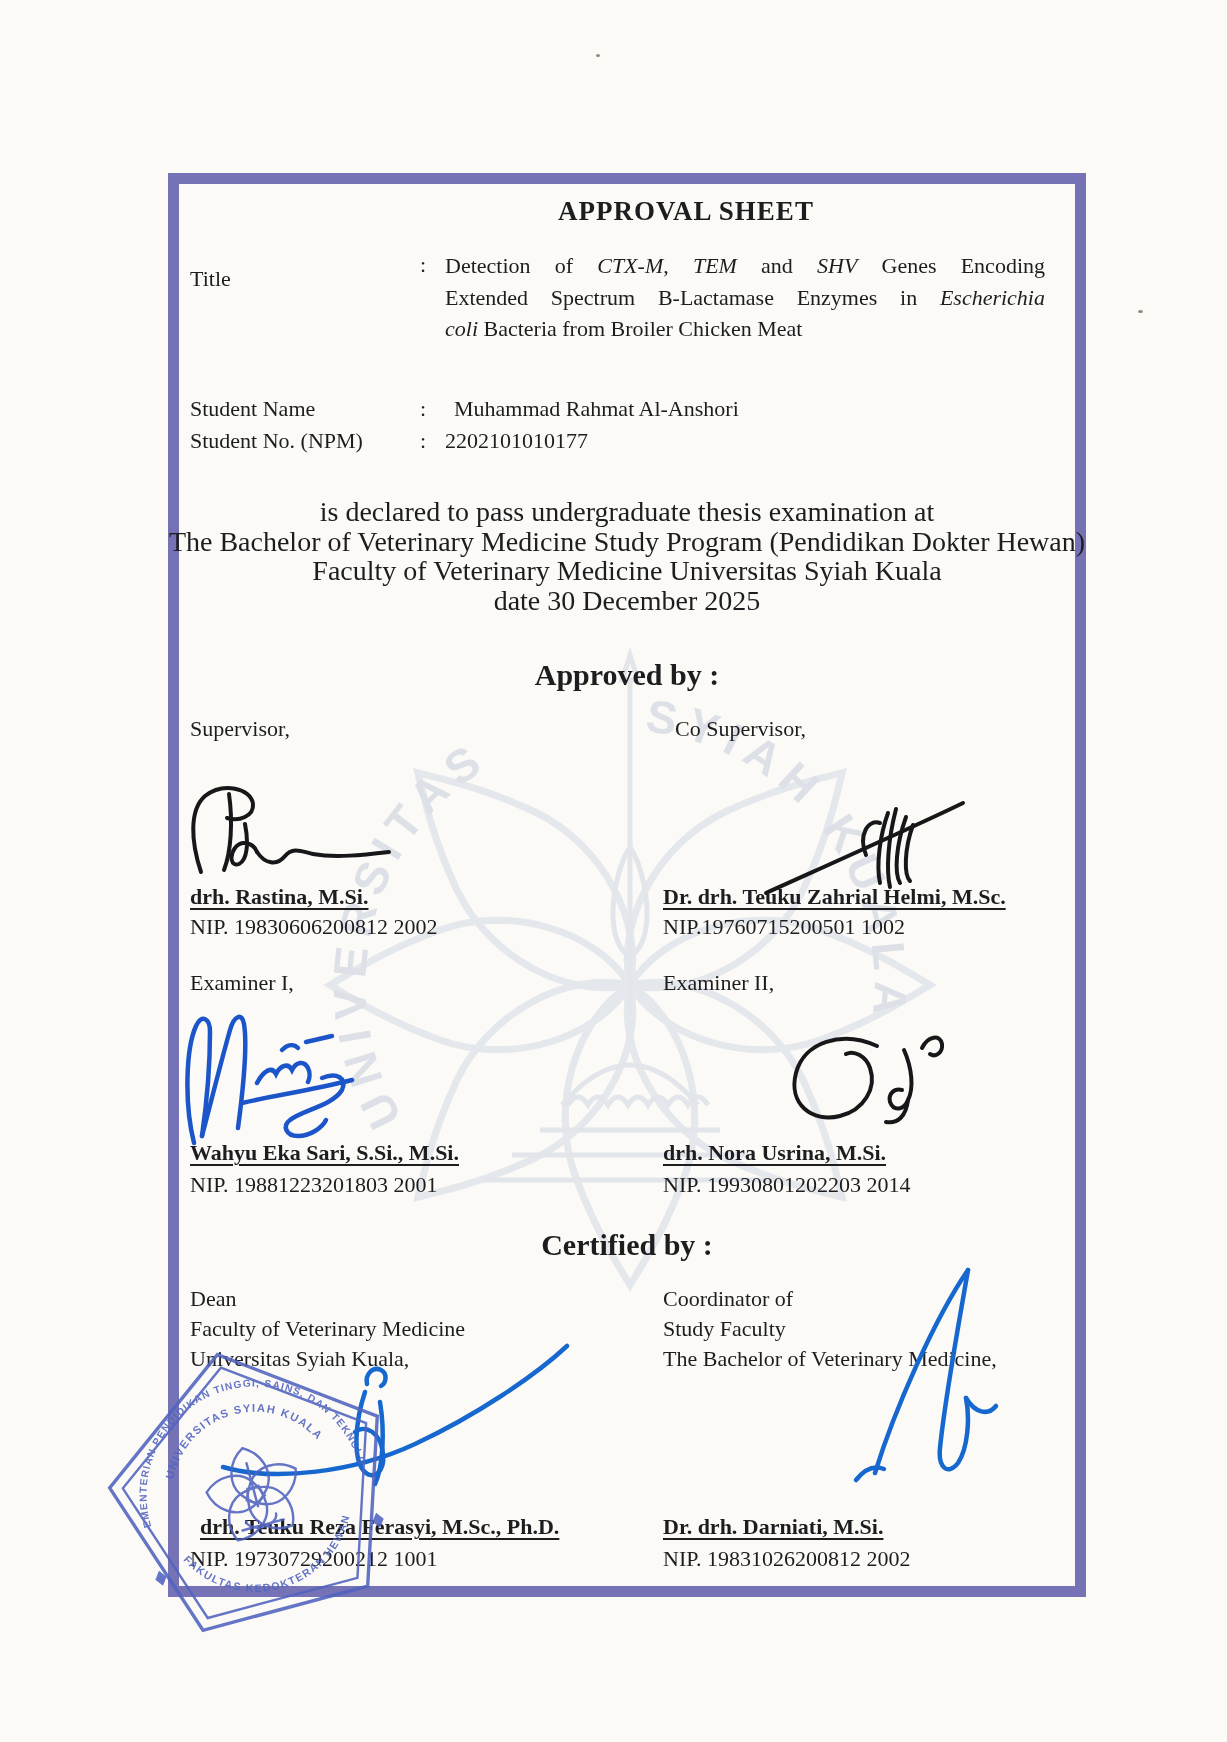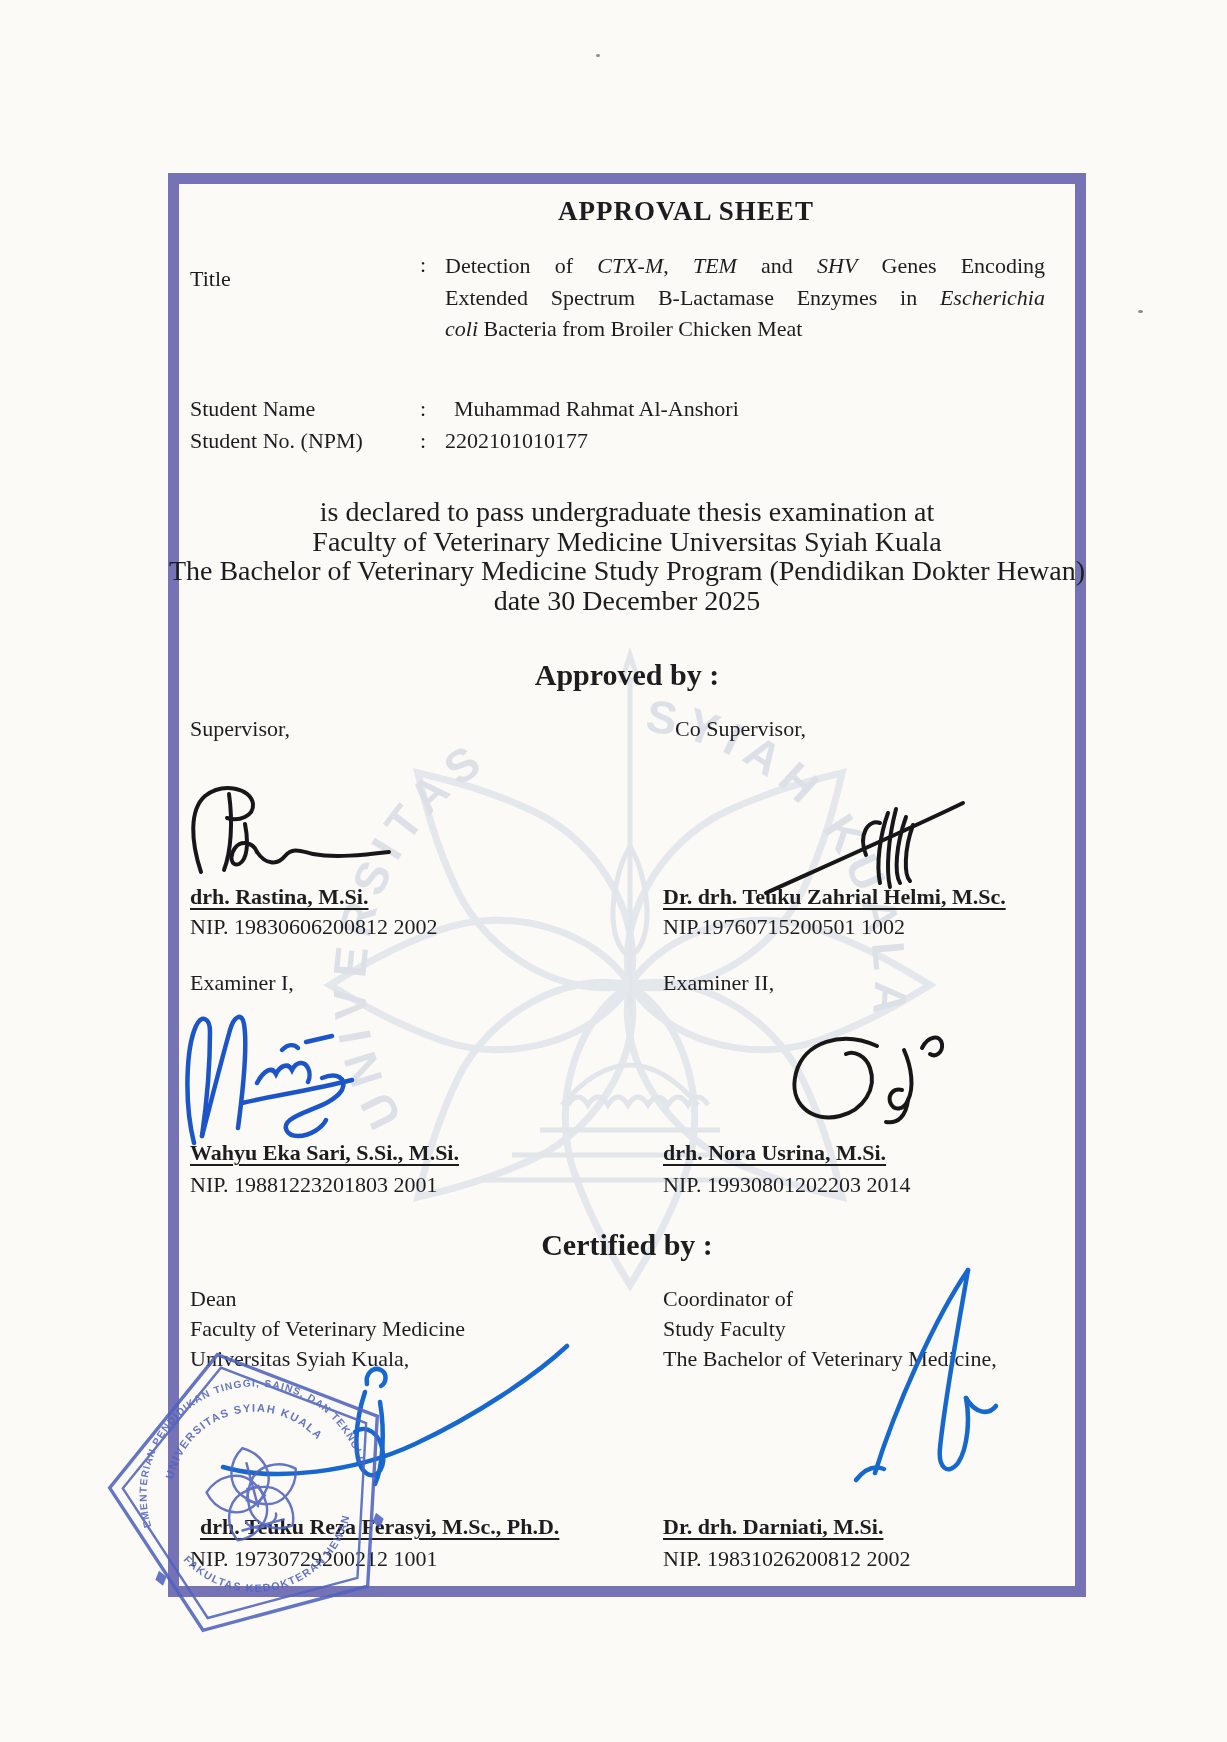--- a/index.html
+++ b/index.html
@@ -104,22 +104,22 @@
 <div class="abs t22" style="left:190px; top:396px;">Student Name</div>
 <div class="abs t22" style="left:420px; top:396px;">:</div>
 <div class="abs t22" style="left:446px; top:396px;margin-left:8px;">Muhammad Rahmat Al-Anshori</div>
 
 <div class="abs t22" style="left:190px; top:428px;">Student No. (NPM)</div>
 <div class="abs t22" style="left:420px; top:428px;">:</div>
 <div class="abs t22" style="left:445px; top:428px;">2202101010177</div>
 
 <div class="abs declaration">
   <div>is declared to pass undergraduate thesis examination at</div>
+  <div>The Bachelor of Veterinary Medicine Study Program (Pendidikan Dokter Hewan)</div>
   <div>Faculty of Veterinary Medicine Universitas Syiah Kuala</div>
-  <div>The Bachelor of Veterinary Medicine Study Program (Pendidikan Dokter Hewan)</div>
   <div>date 30 December 2025</div>
 </div>
 
 <div class="abs center-head" style="top:658px;">Approved by :</div>
 
 <div class="abs t22" style="left:190px; top:716px;">Supervisor,</div>
 <div class="abs t22" style="left:663px; top:716px;margin-left:12px;">Co Supervisor,</div>
 
 <svg class="sig" style="left:183px; top:782px;" width="215" height="105" viewBox="0 0 215 105">
   <g stroke="#17171a" stroke-width="4" fill="none" stroke-linecap="round">

